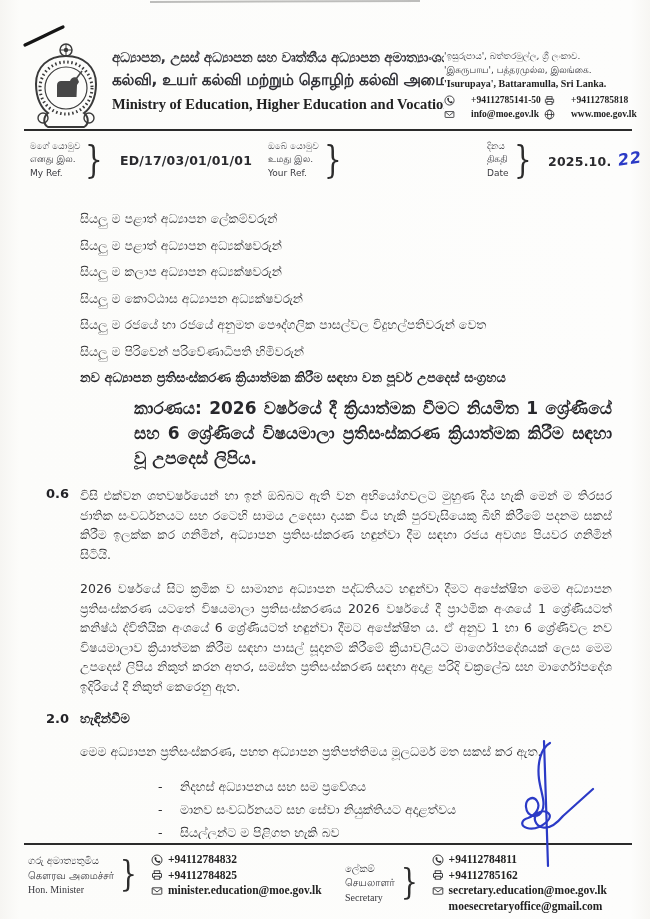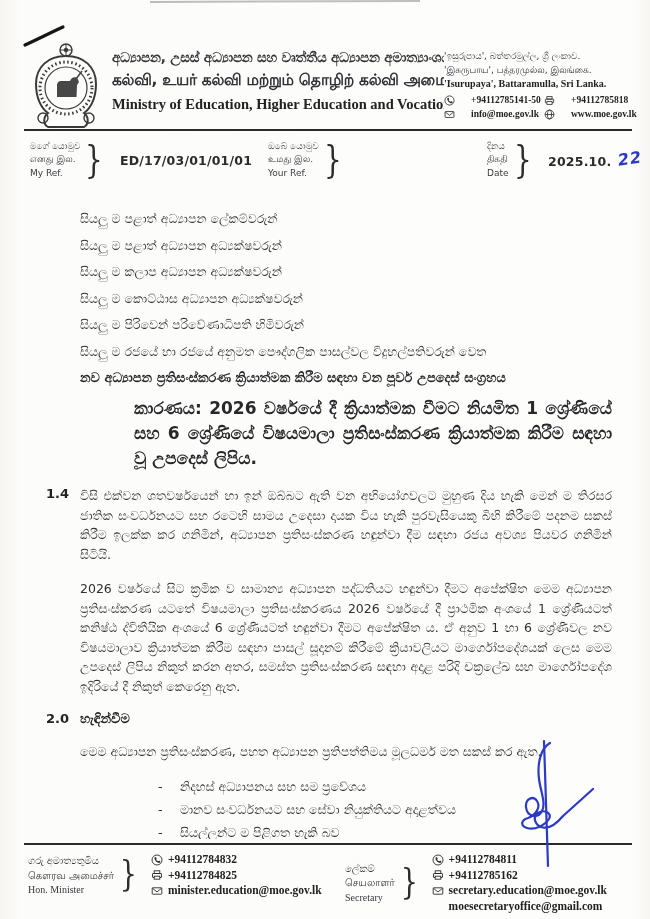--- a/index.html
+++ b/index.html
@@ -177,29 +177,29 @@
     </div>
   </div>
 
   <div class="body">
 
     <div class="recipients">
       <div class="rcpt">සියලු ම පළාත් අධ්‍යාපන ලේකම්වරුන්</div>
       <div class="rcpt">සියලු ම පළාත් අධ්‍යාපන අධ්‍යක්ෂවරුන්</div>
       <div class="rcpt">සියලු ම කලාප අධ්‍යාපන අධ්‍යක්ෂවරුන්</div>
       <div class="rcpt">සියලු ම කොට්ඨාස අධ්‍යාපන අධ්‍යක්ෂවරුන්</div>
+      <div class="rcpt">සියලු ම රජයේ හා රජයේ අනුමත පෞද්ගලික පාසල්වල විදුහල්පතිවරුන් වෙත</div>
       <div class="rcpt">සියලු ම පිරිවෙන් පරිවේණාධිපති හිමිවරුන්</div>
-      <div class="rcpt">සියලු ම රජයේ හා රජයේ අනුමත පෞද්ගලික පාසල්වල විදුහල්පතිවරුන් වෙත</div>
     </div>
 
     <div class="subject-title">නව අධ්‍යාපන ප්‍රතිසංස්කරණ ක්‍රියාත්මක කිරීම සඳහා වන පූර්ව උපදෙස් සංග්‍රහය</div>
     <div class="matter">කාරණය: 2026 වර්ෂයේ දී ක්‍රියාත්මක වීමට නියමිත 1 ශ්‍රේණියේ සහ 6 ශ්‍රේණියේ විෂයමාලා ප්‍රතිසංස්කරණ ක්‍රියාත්මක කිරීම සඳහා වූ උපදෙස් ලිපිය.</div>
 
     <div class="section">
-      <div class="sec-num">1.4</div>
+      <div class="sec-num">0.6</div>
       <div class="sec-body">
         <div class="para">විසි එක්වන ශතවර්ෂයෙන් හා ඉන් ඔබ්බට ඇති වන අභියෝගවලට මුහුණ දිය හැකි මෙන් ම තිරසර ජාතික සංවර්ධනයට සහ රටෙහි සාමය උදෙසා දායක විය හැකි පුරවැසියෙකු බිහි කිරීමේ පදනම සකස් කිරීම ඉලක්ක කර ගනිමින්, අධ්‍යාපන ප්‍රතිසංස්කරණ හඳුන්වා දීම සඳහා රජය අවශ්‍ය පියවර ගනිමින් සිටියි.</div>
         <div class="para">2026 වර්ෂයේ සිට ක්‍රමික ව සාමාන්‍ය අධ්‍යාපන පද්ධතියට හඳුන්වා දීමට අපේක්ෂිත මෙම අධ්‍යාපන ප්‍රතිසංස්කරණ යටතේ විෂයමාලා ප්‍රතිසංස්කරණය 2026 වර්ෂයේ දී ප්‍රාථමික අංශයේ 1 ශ්‍රේණියටත් කනිෂ්ඨ ද්විතීයික අංශයේ 6 ශ්‍රේණියටත් හඳුන්වා දීමට අපේක්ෂිත ය. ඒ අනුව 1 හා 6 ශ්‍රේණිවල නව විෂයමාලාව ක්‍රියාත්මක කිරීම සඳහා පාසල් සූදානම් කිරීමේ ක්‍රියාවලියට මාර්ගෝපදේශයක් ලෙස මෙම උපදෙස් ලිපිය නිකුත් කරන අතර, සමස්ත ප්‍රතිසංස්කරණ සඳහා අදාළ පරිදි චක්‍රලේඛ සහ මාර්ගෝපදේශ ඉදිරියේ දී නිකුත් කෙරෙනු ඇත.</div>
       </div>
     </div>
 
     <div class="section">
       <div class="sec-num">2.0</div>
       <div class="sec-body">
         <div class="sec-head">හැඳින්වීම</div>

